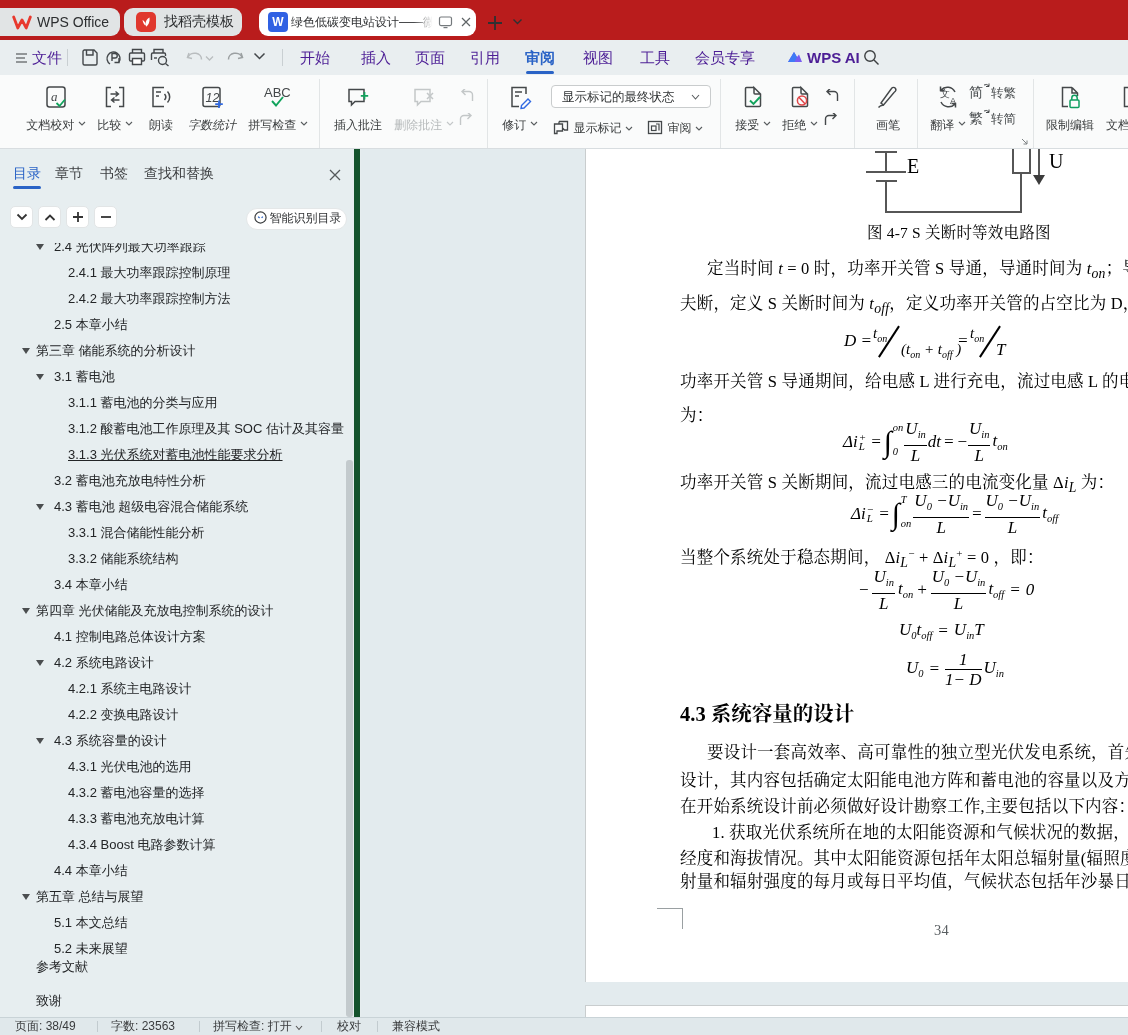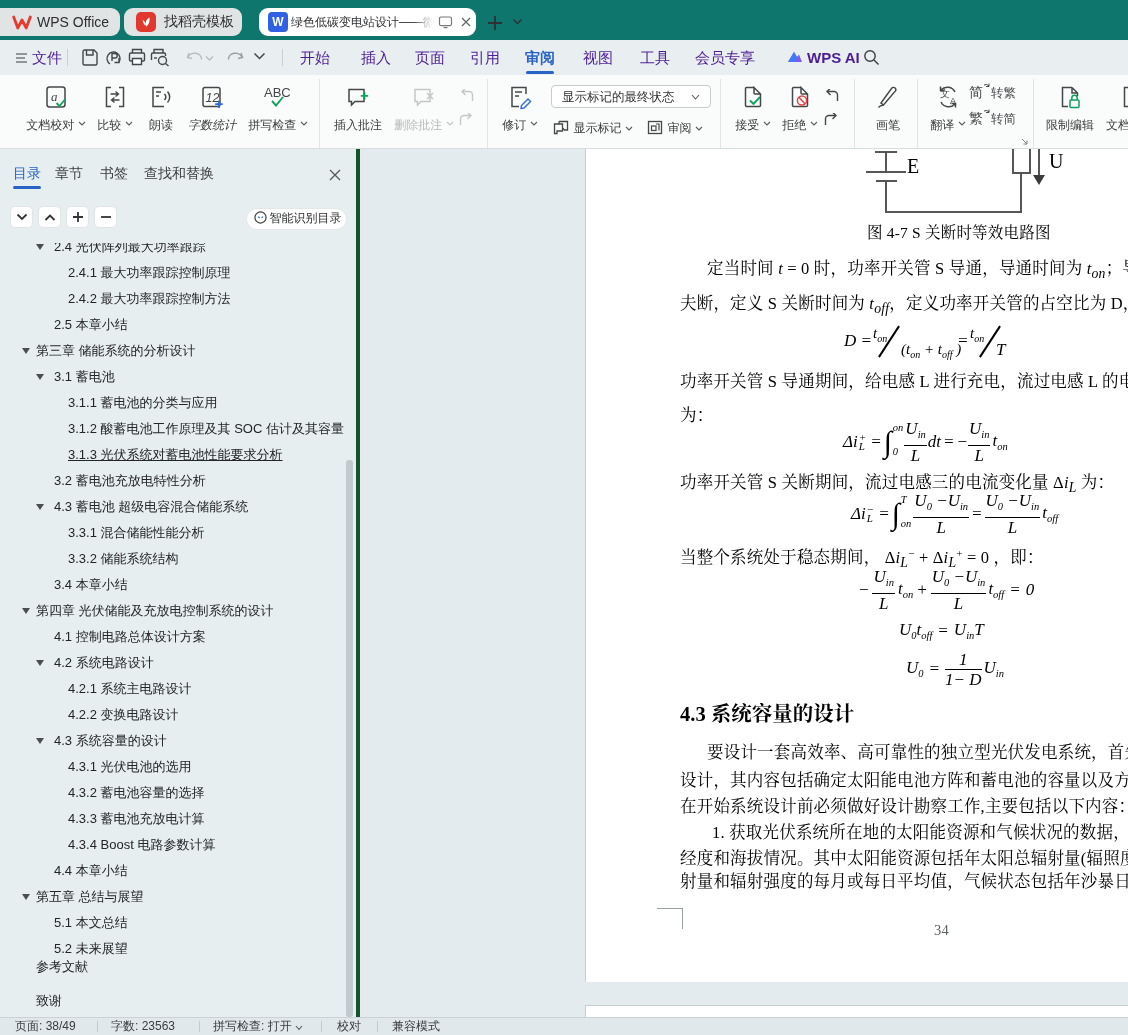--- a/index.html
+++ b/index.html
@@ -1,20 +1,20 @@
 <!DOCTYPE html>
 <html><head>
 <meta charset="utf-8">
 <style>
 html,body{margin:0;padding:0;}
 body{font-family:"Liberation Sans",sans-serif;-webkit-font-smoothing:antialiased;}
 #app{position:relative;width:1128px;height:1035px;overflow:hidden;background:#e6edef;}
 .abs{position:absolute;}
 
-#tabbar{position:absolute;left:0;top:0;width:1128px;height:40px;background:#0f766e;}
+#tabbar{position:absolute;left:0;top:0;width:1128px;height:40px;background:#b91c1c;}
 .tab{position:absolute;top:8px;height:28px;border-radius:9px;background:#e1e4e5;display:flex;align-items:center;}
 .tab .tt{font-size:14px;color:#2c2e30;}
 #tab3{background:#ffffff;}
 .wpslogo{width:20px;height:15px;margin:0 8px 0 14px;}
 .dk{width:20px;height:20px;border-radius:5px;background:#e0382e;margin:0 8px 0 12px;position:relative;}
 .wicon{width:20px;height:20px;border-radius:4px;background:#3061e3;margin:0 3px 0 9px;color:#fff;font-size:12px;font-weight:bold;text-align:center;line-height:20px;}
 .fadetext{white-space:nowrap;overflow:hidden;width:143px;font-size:12px;color:#2f3133;-webkit-mask-image:linear-gradient(90deg,#000 86%,transparent 99%);}
 
 #menubar{position:absolute;left:0;top:40px;width:1128px;height:35px;background:#e9eef0;}
 .mi{position:absolute;top:0;height:35px;line-height:35px;font-size:15px;color:#4c1d95;text-align:center;}
@@ -23,21 +23,21 @@
 .vdiv{position:absolute;width:1px;background:#c9cfd2;}
 
 #ribbon{position:absolute;left:0;top:75px;width:1128px;height:73px;background:#fafbfb;border-bottom:1px solid #d8dde0;}
 .rbtn{position:absolute;text-align:center;}
 .rbtn .lbl{font-size:12px;color:#393c3d;margin-top:3px;white-space:nowrap;}
 .rbtn.dis .lbl{color:#b6babb;}
 .caret{display:inline-block;width:8px;height:8px;vertical-align:1px;}
 .gdiv{position:absolute;top:4px;height:69px;width:1px;background:#e2e5e6;}
 .slbl{font-size:12px;color:#393c3d;white-space:nowrap;}
 
-#panel{position:absolute;left:0;top:149px;width:360px;height:868px;background:#e7eef0;border-right:4px solid #14532d;box-sizing:border-box;}
+#panel{position:absolute;left:0;top:149px;width:360px;height:868px;background:#e7eef0;border-right:6px solid #14532d;box-sizing:border-box;}
 .ptab{position:absolute;top:16px;font-size:14px;color:#3c3e40;}
 .ptab.act{color:#2a63c6;}
 .pbtn{position:absolute;top:57px;width:23px;height:22px;background:#fff;border:1px solid #e2e5e6;border-radius:5px;box-sizing:border-box;text-align:center;}
 #smartbtn{position:absolute;top:59px;left:246px;width:97px;height:20px;background:#fff;border:1px solid #e4e7e8;border-radius:11px;font-size:12px;color:#2f3133;line-height:19px;padding-left:2px;text-align:center;}
 #toclist{position:absolute;left:0;top:94px;width:346px;height:774px;overflow:hidden;font-size:13px;color:#232527;}
 .trow{position:absolute;height:26px;line-height:26px;white-space:nowrap;width:346px;overflow:hidden;}
 .arr{display:inline-block;width:0;height:0;border-left:4.5px solid transparent;border-right:4.5px solid transparent;border-top:6px solid #4b4e50;vertical-align:1px;}
 .sbar{position:absolute;left:346px;top:311px;width:7px;height:557px;background:#c3cacd;border-radius:3px;}
 
 #docarea{position:absolute;left:361px;top:149px;width:767px;height:868px;background:#e3ebee;overflow:hidden;}

